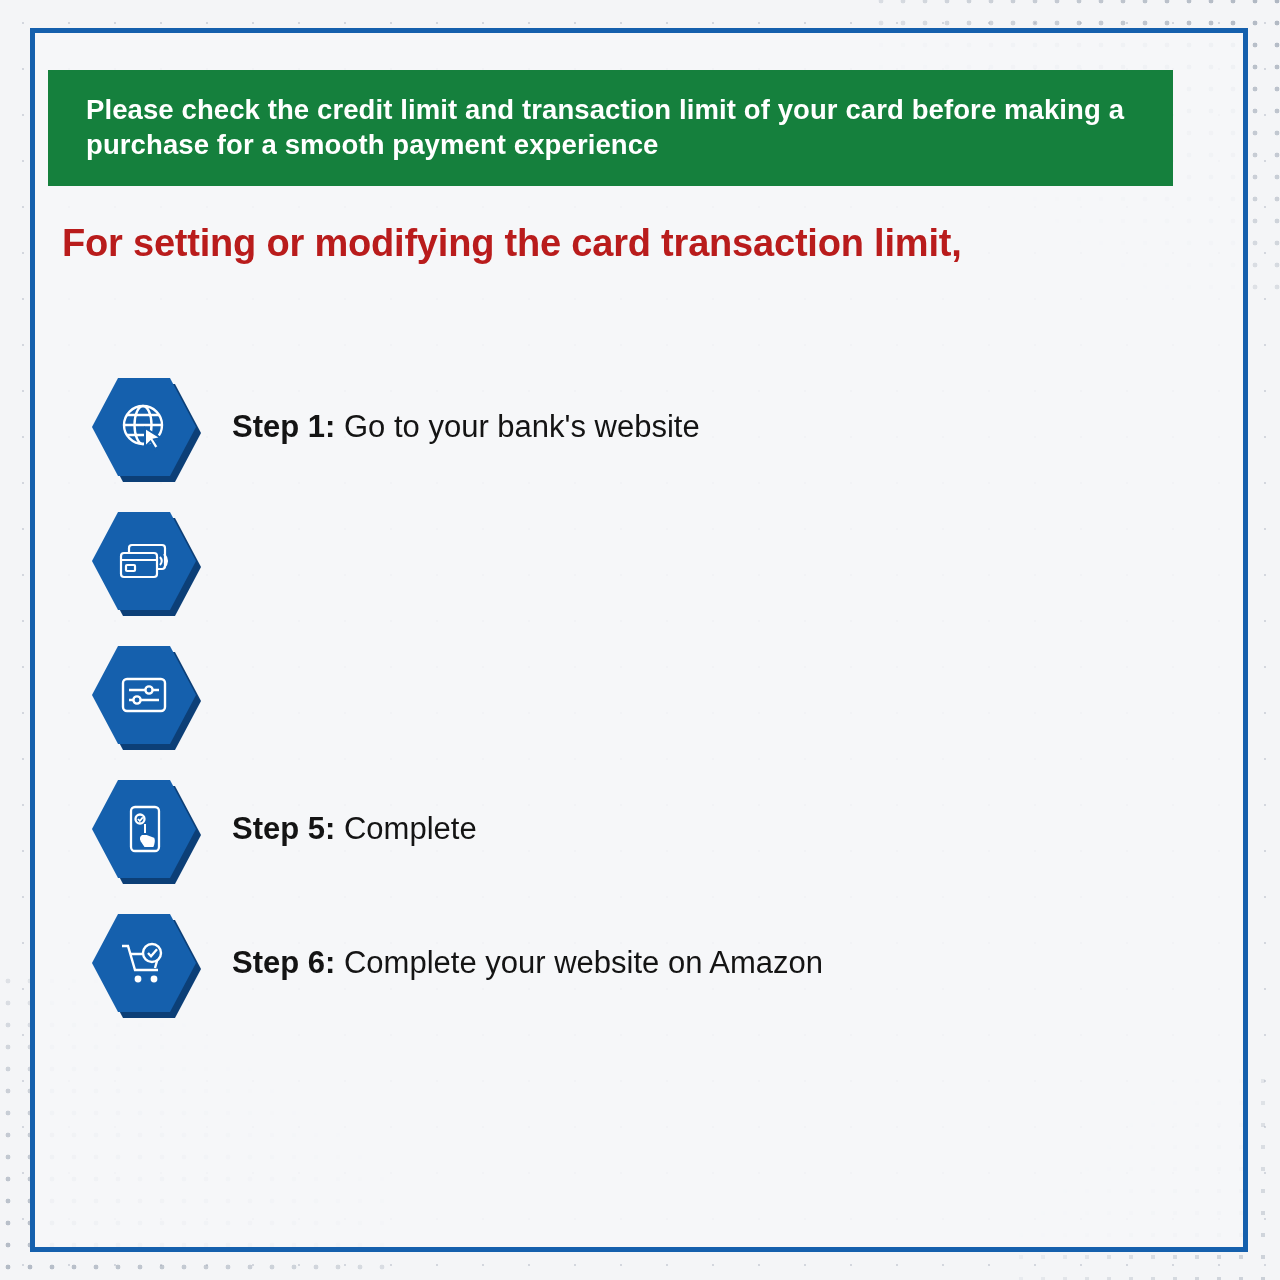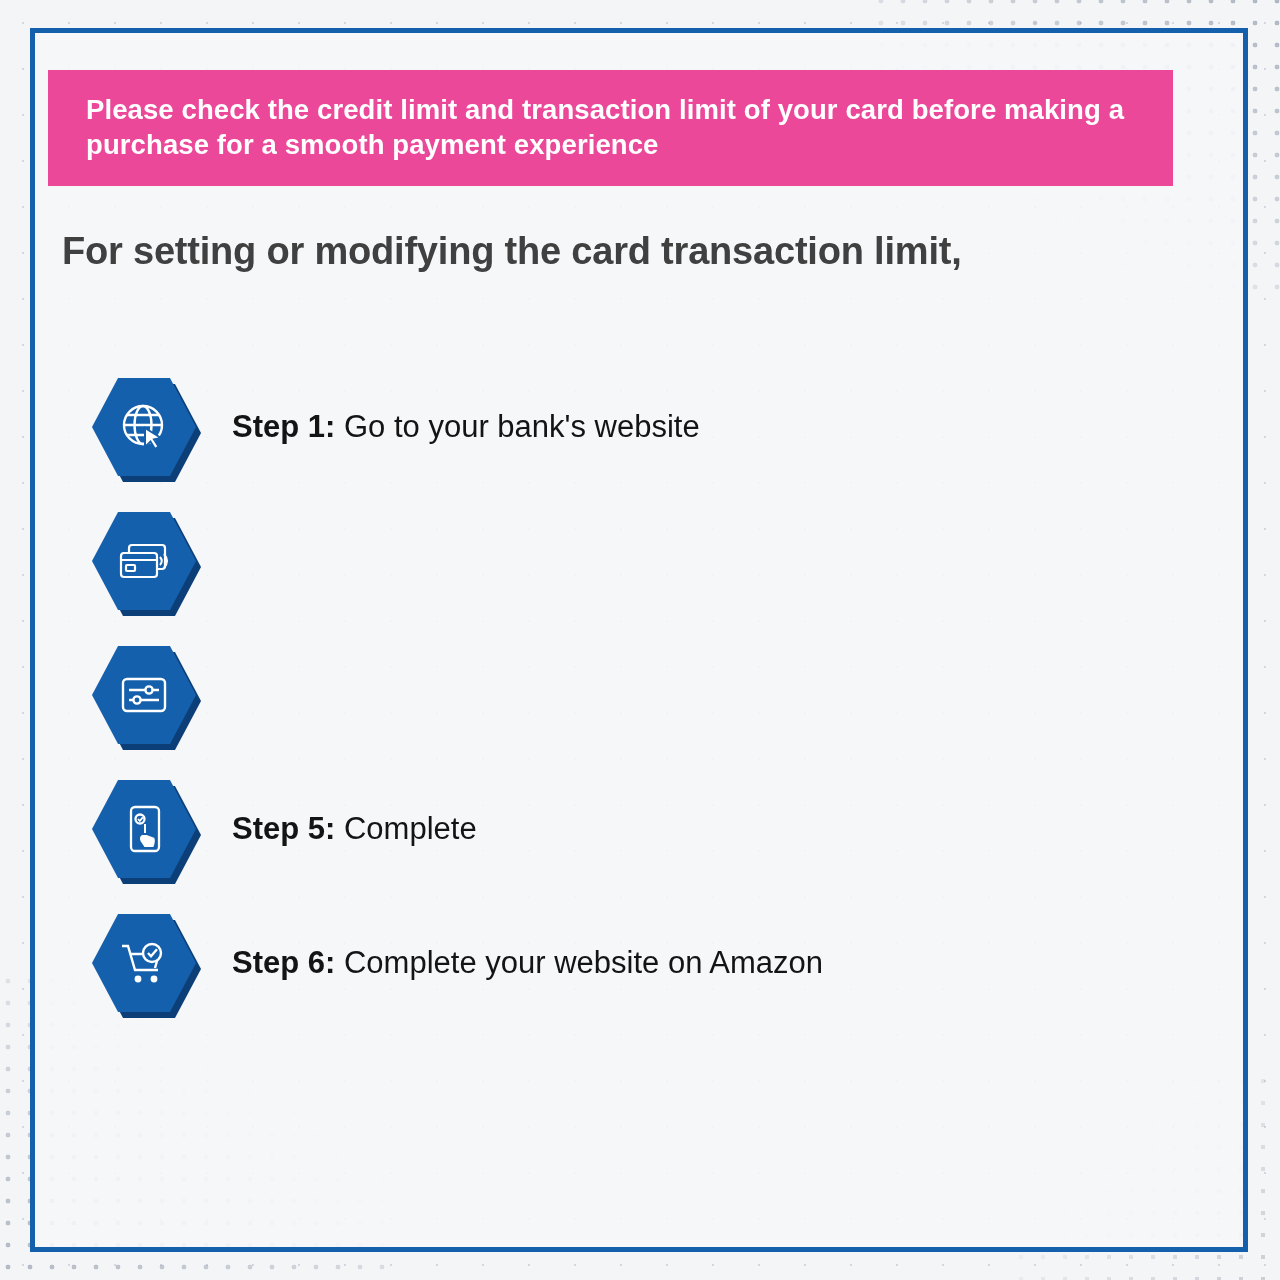--- a/index.html
+++ b/index.html
@@ -78,42 +78,41 @@
     border: 5px solid #1560ad;
     background: rgba(246,247,249,0.88);
   }
 
   
   .banner {
     position: absolute;
     left: 48px;
     top: 70px;
     width: 1125px;
-    background: #ec4899;
+    background: #15803d;
     padding: 22px 0 24px 38px;
   }
   .banner-text {
     color: #ffffff;
     font-size: 27.5px;
     font-weight: bold;
     line-height: 1.28;
     letter-spacing: .1px;
     max-width: 1040px;
   }
 
   
   .heading {
     position: absolute;
     left: 62px;
     top: 222px;
     font-size: 38px;
     font-weight: bold;
-    color: #404040;
+    color: #b91c1c;
     letter-spacing: -0.2px;
-    margin-top: 8px;
   }
 
   
   .steps {
     position: absolute;
     left: 62px;
     top: 360px;
     width: 1110px;
   }
   .step-row {

